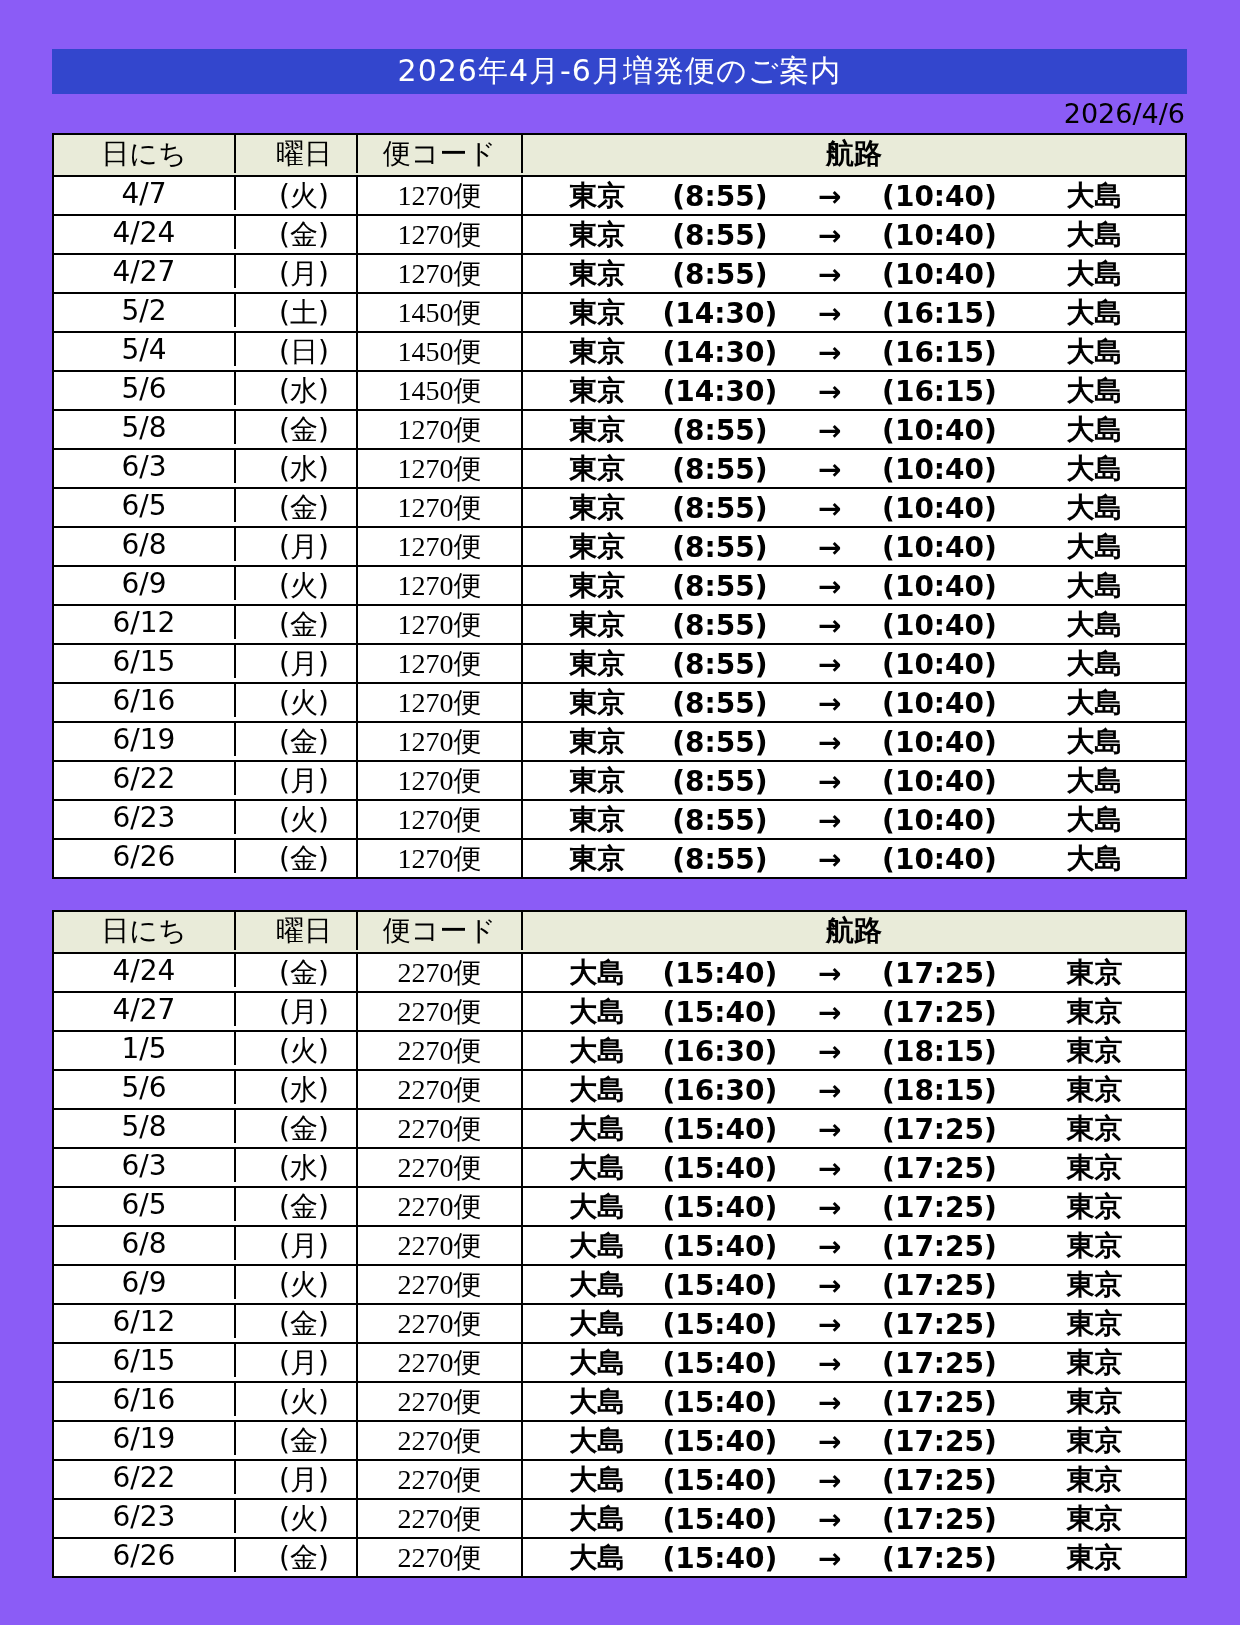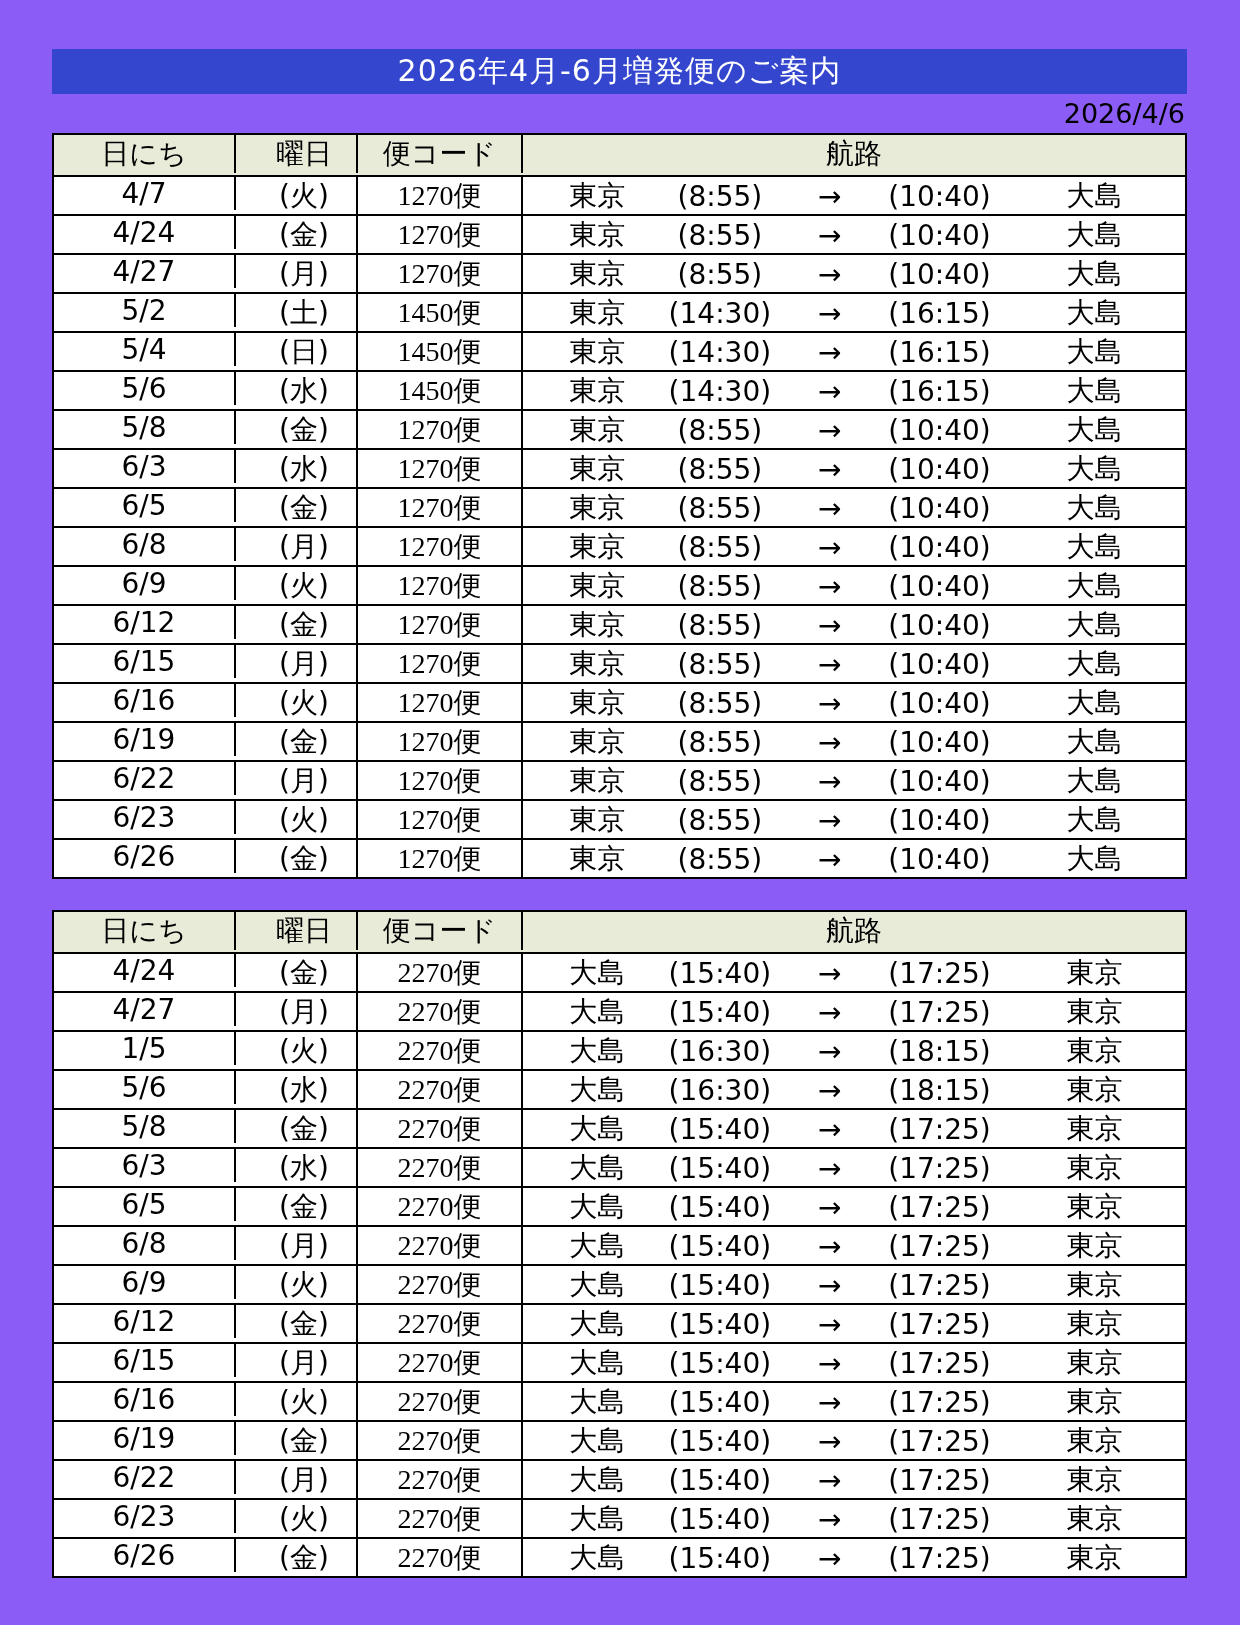--- a/index.html
+++ b/index.html
@@ -62,21 +62,21 @@
     align-items: center;
     justify-content: center;
     font-size: 28px;
     color: #000000;
     white-space: nowrap;
     overflow: hidden;
   }
   .col-date    { width: 180px; border-right: 2px solid #000000; }
   .col-weekday { width: 104px; border-right: 2px solid #000000; padding-left: 16px; }
   .col-code    { width: 163px; border-right: 2px solid #000000; font-family: Liberation Serif, serif; }
-  .col-route   { flex: 1; }
+  .col-route   { flex: 1; font-weight: bold; }
   .route-inner {
     display: flex;
     width: 100%;
     align-items: center;
     padding-left: 16px;
   }
   .rc {
     display: flex;
     align-items: center;
     justify-content: center;

